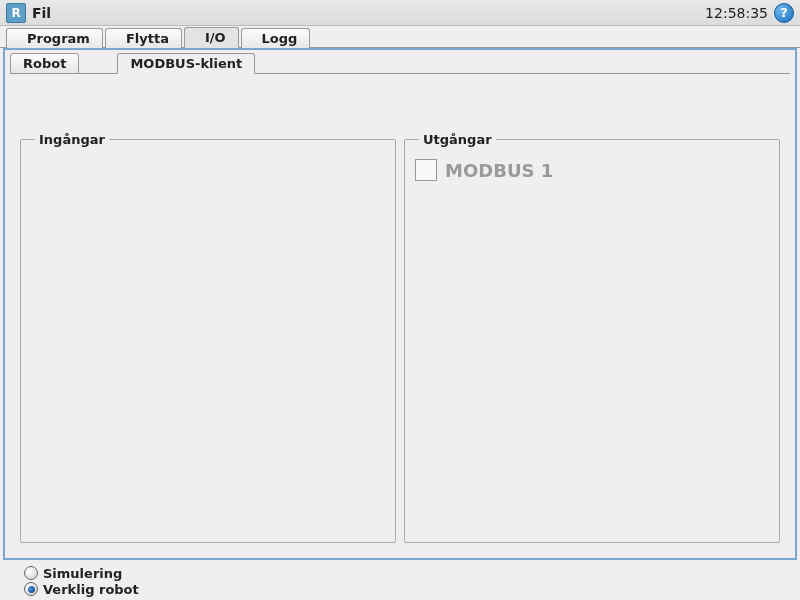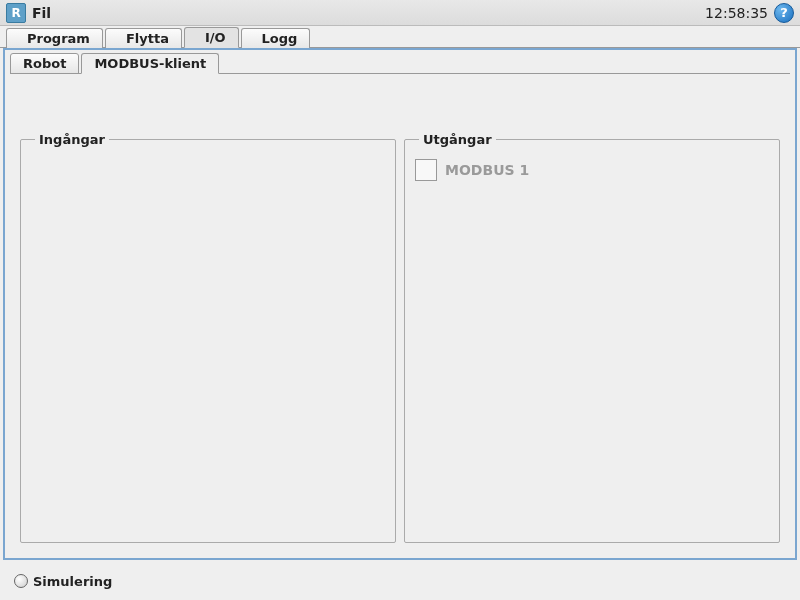--- a/index.html
+++ b/index.html
@@ -68,20 +68,21 @@
     bottom: 40px;
     border: 2px solid #7aa6d0;
     background: #efefef;
   }
 
   .subtabstrip {
     display: flex;
     align-items: flex-end;
     padding: 4px 5px 0 5px;
     height: 24px;
+    gap: 36px;
   }
   .subtab {
     border: 1px solid #999;
     border-bottom: 1px solid #999;
     background: linear-gradient(#fcfcfc, #e6e6e6);
     padding: 2px 12px;
     font-size: 13px;
     font-weight: bold;
     color: #222;
     border-radius: 3px 3px 0 0;
@@ -131,31 +132,31 @@
     align-items: center;
     margin: 2px 0 6px 0;
   }
   .io-box {
     width: 22px; height: 22px;
     border: 1px solid #999;
     background: #f8f8f8;
     margin-right: 8px;
   }
   .io-label {
-    font-size: 14px;
+    font-size: 18px;
     font-weight: bold;
     color: #9a9a9a;
   }
 
   .footer {
     position: absolute;
     left: 0; right: 0; bottom: 0;
     height: 38px;
     background: #efefef;
-    padding: 2px 14px;
+    padding: 2px 24px;
     display: flex;
     flex-direction: column;
     justify-content: center;
     gap: 1px;
   }
   .radio-row {
     display: flex;
     align-items: center;
     font-size: 13px;
     font-weight: bold;
@@ -215,13 +216,17 @@
       </fieldset>
     </div>
   </div>
 </div>
 
 <div class="footer">
   <div class="radio-row">
     <div class="radio"></div>
     <span>Simulering</span>
   </div>
+  <div class="radio-row">
+    <div class="radio checked"></div>
+    <span>Verklig robot</span>
+  </div>
 </div>
 
 </body></html>

